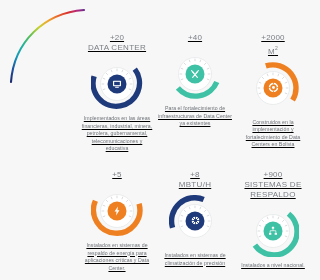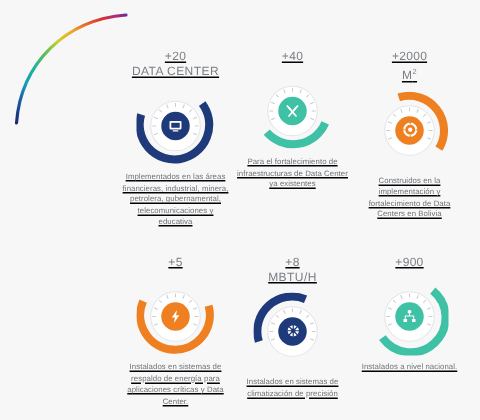--- a/index.html
+++ b/index.html
@@ -306,20 +306,21 @@
               <line x1="12.7" y1="3.3" x2="3.3" y2="12.7"></line>
             </g>
           </svg>
         </div>
       </div>
       <div class="stat-desc">Instalados en sistemas de climatización de precisión</div>
     </div>
 
     <div class="stat">
       <div class="stat-value">+900</div>
+      <div class="stat-label">SISTEMAS DE RESPALDO</div>
       <div class="gauge">
         <svg viewBox="0 0 52 52" width="52" height="52">
           <g>
             <circle cx="26" cy="26" r="16.5" fill="#ffffff" stroke="#e3e5e7" stroke-width="0.7"></circle>
             <g stroke="#c9ccd0" stroke-width="0.7">
               <line x1="26" y1="10.6" x2="26" y2="13.2"></line>
               <line x1="31.9" y1="11.7" x2="30.9" y2="14.2"></line>
               <line x1="37" y1="15" x2="35.2" y2="16.8"></line>
               <line x1="40.3" y1="20.1" x2="37.8" y2="21.1"></line>
               <line x1="41.4" y1="26" x2="38.8" y2="26"></line>

